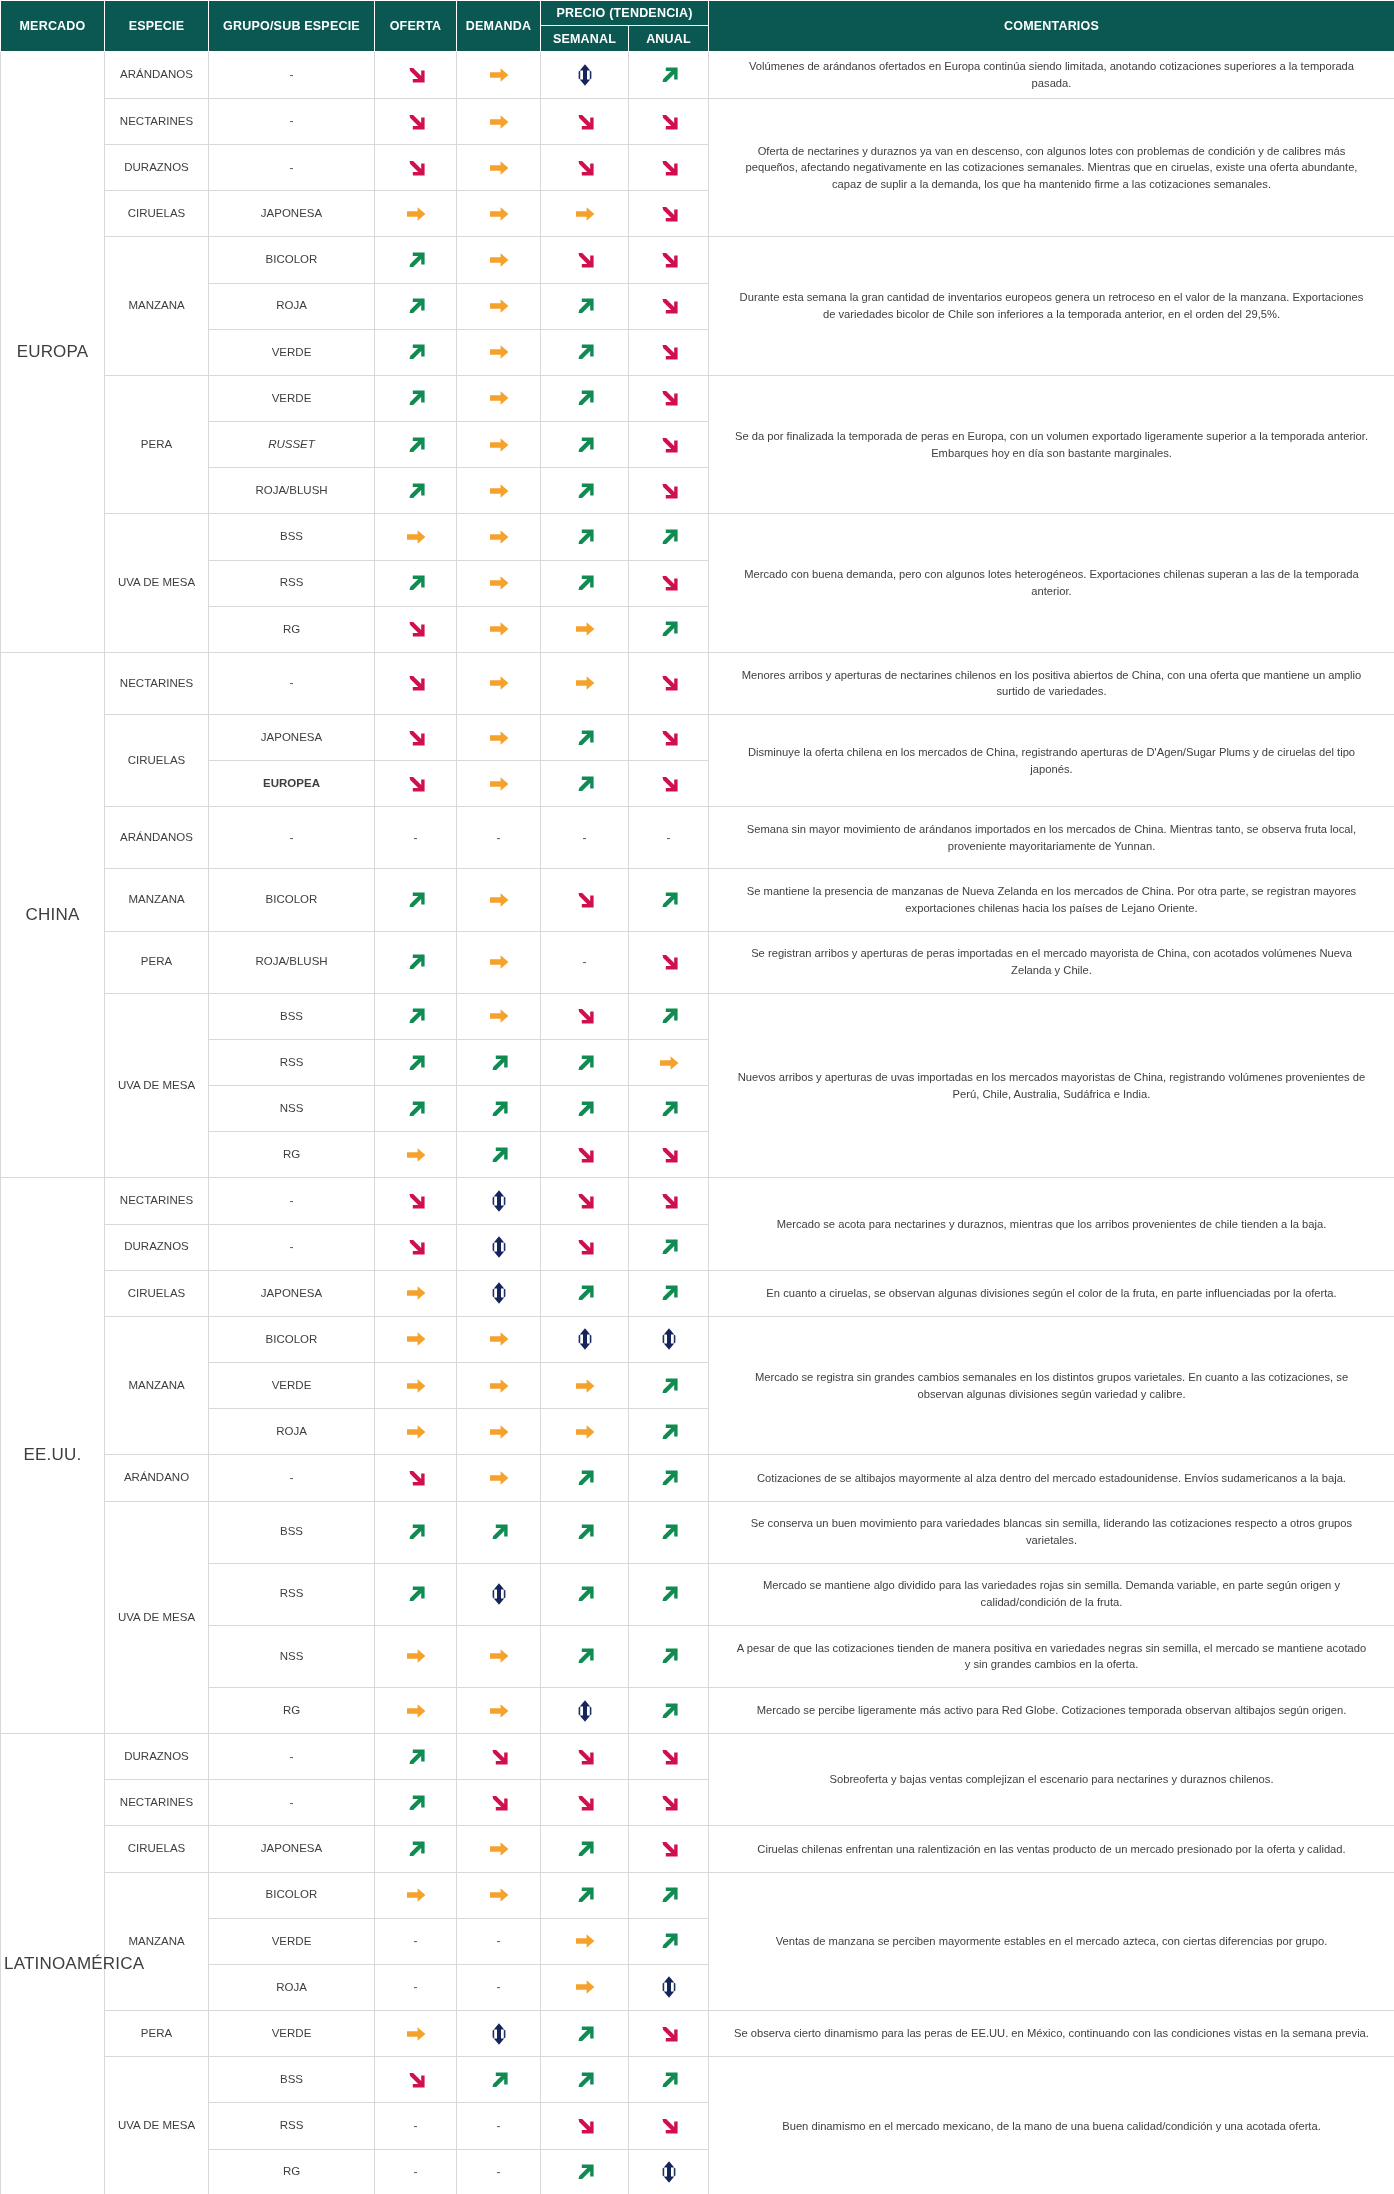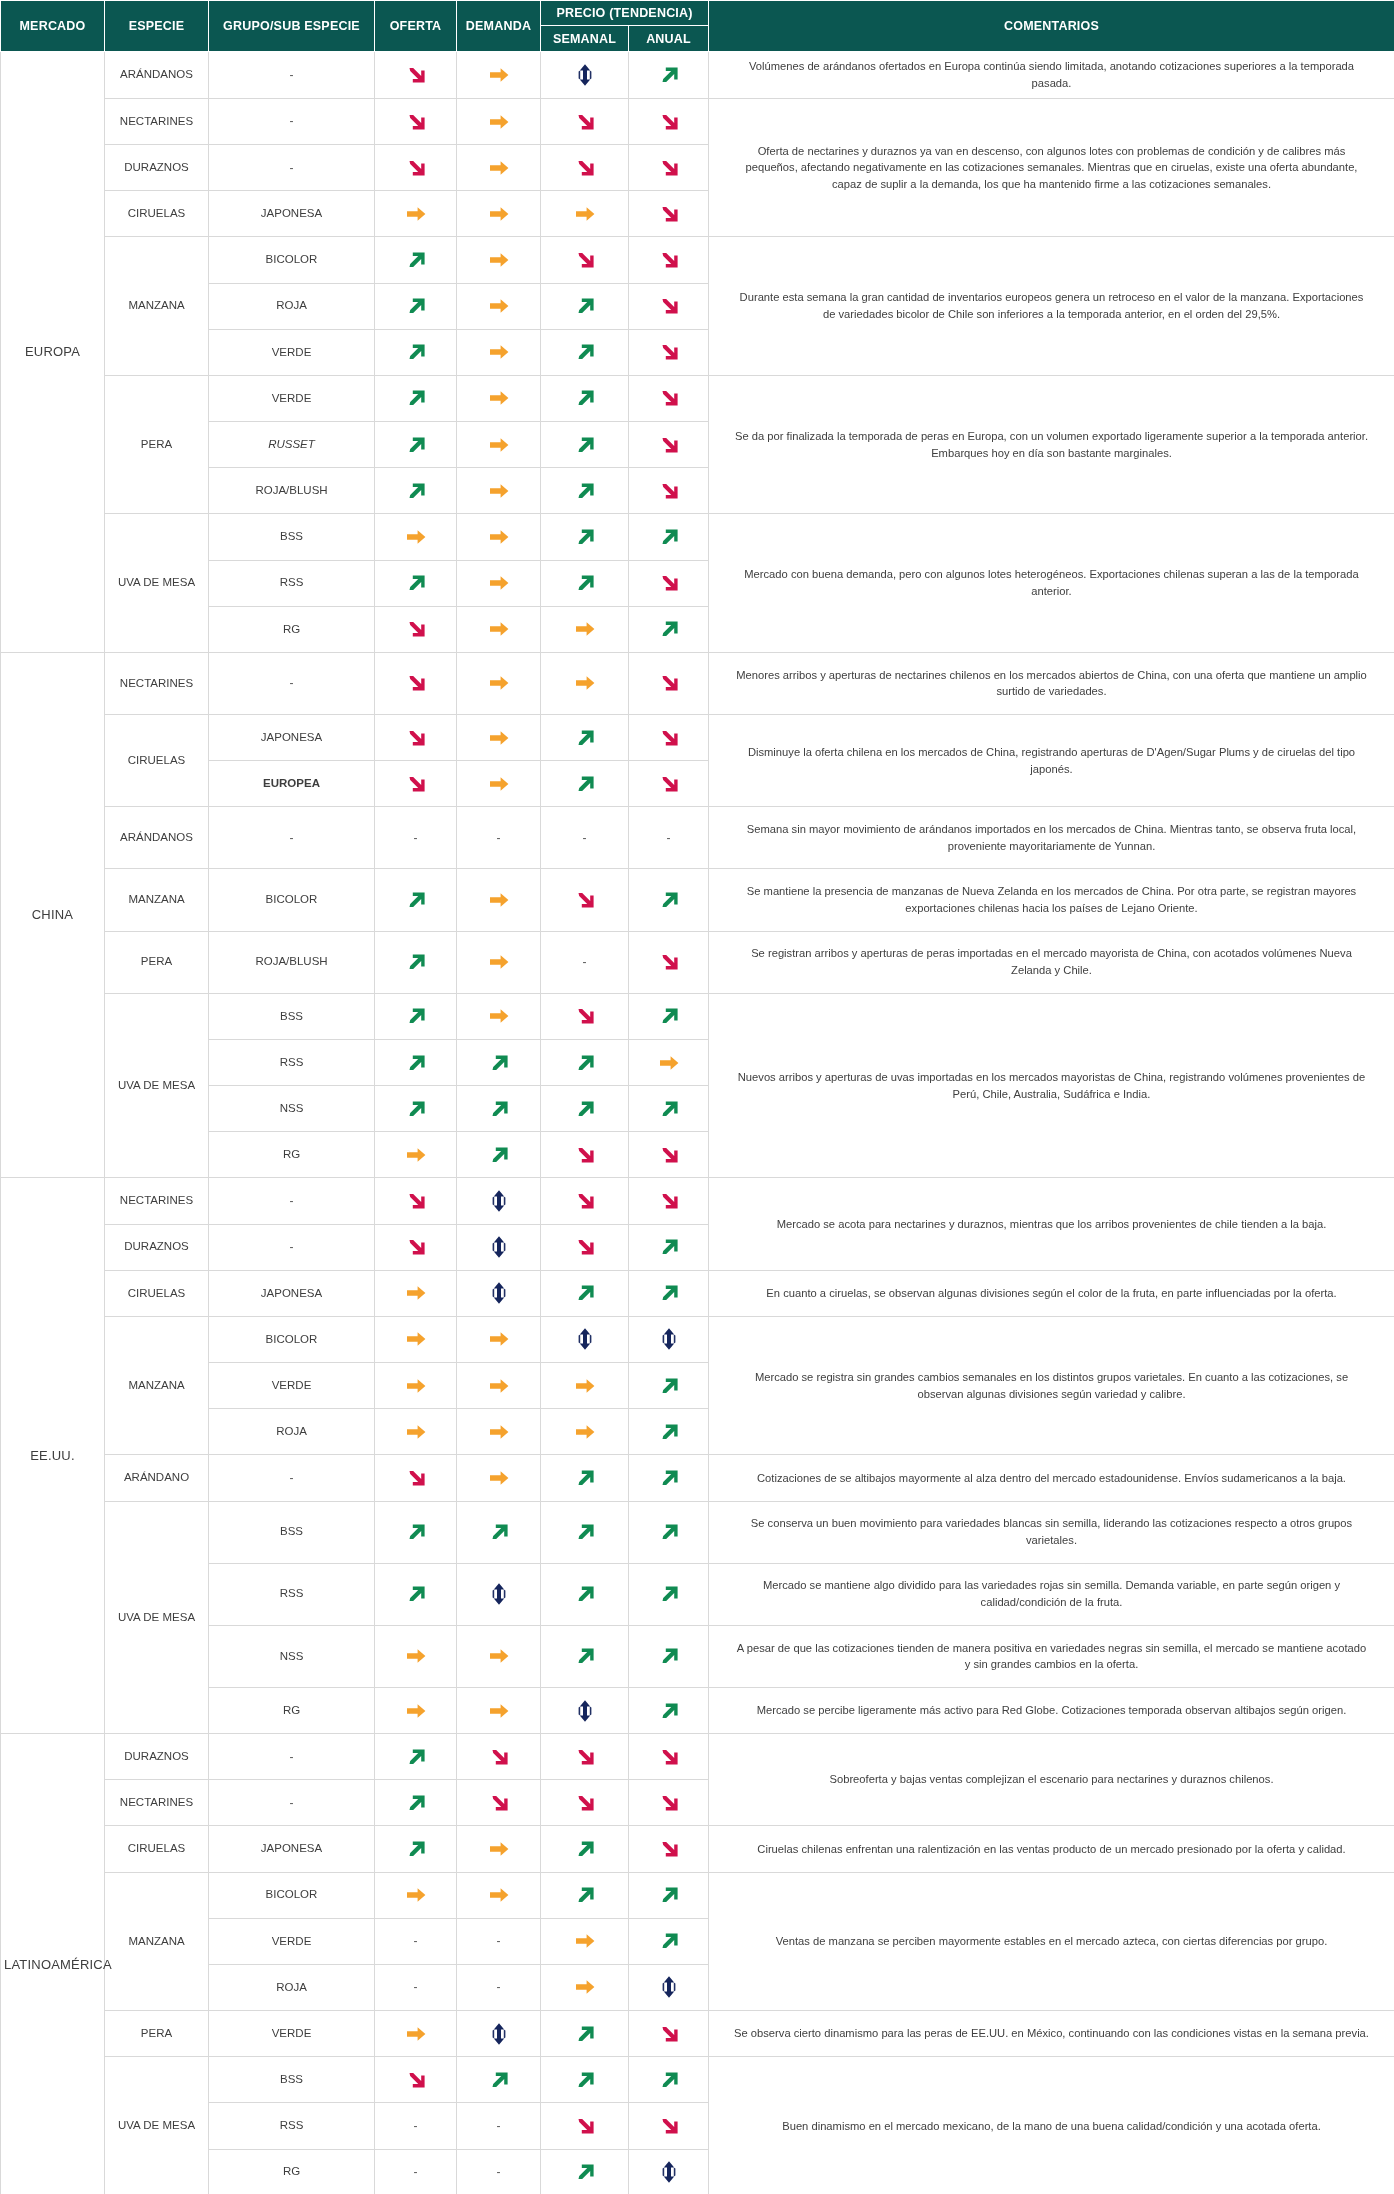--- a/index.html
+++ b/index.html
@@ -45,21 +45,21 @@
     border: 1px solid #d9d9d9;
     vertical-align: middle;
     text-align: center;
     font-size: 11.5px;
     color: #3e3e3e;
     padding: 2px 3px;
     background: #ffffff;
     line-height: 1.35;
   }
   tbody td.mercado {
-    font-size: 13px;
+    font-size: 17px;
     letter-spacing: .2px;
   }
   tbody td.comment {
     font-size: 11.2px;
     padding: 6px 24px;
     line-height: 1.5;
     text-align: center;
     color: #404040;
   }
   tbody td.dash { color: #5a5a5a; font-size: 12px; }
@@ -429,21 +429,21 @@
         <td><span class="arrow"><svg viewBox="0 0 26 26" xmlns="http://www.w3.org/2000/svg">
               <g fill="#F5A22D">
                 <path d="M4.0 10.2 L14.6 10.2 L14.6 6.2 L22.4 13.0 L14.6 19.8 L14.6 15.8 L4.0 15.8 Z"></path>
               </g>
             </svg></span></td>
         <td><span class="arrow"><svg viewBox="0 0 26 26" xmlns="http://www.w3.org/2000/svg">
               <g fill="#D0104C">
                 <path d="M6.5 6.0 L10.2 6.0 L18.2 14.0 L18.2 8.6 L21.6 8.6 L21.6 20.4 L9.8 20.4 L9.8 17.0 L15.2 17.0 L7.2 9.0 Z"></path>
               </g>
             </svg></span></td>
-        <td class="comment" rowspan="1">Menores arribos y aperturas de nectarines chilenos en los mercados abiertos de China, con una oferta que mantiene un amplio surtido de variedades.</td>
+        <td class="comment" rowspan="1">Menores arribos y aperturas de nectarines chilenos en los positiva abiertos de China, con una oferta que mantiene un amplio surtido de variedades.</td>
       </tr>
       <tr style="height: 46.1591px;">
         <td rowspan="2">CIRUELAS</td>
         <td>JAPONESA</td>
         <td><span class="arrow"><svg viewBox="0 0 26 26" xmlns="http://www.w3.org/2000/svg">
               <g fill="#D0104C">
                 <path d="M6.5 6.0 L10.2 6.0 L18.2 14.0 L18.2 8.6 L21.6 8.6 L21.6 20.4 L9.8 20.4 L9.8 17.0 L15.2 17.0 L7.2 9.0 Z"></path>
               </g>
             </svg></span></td>
         <td><span class="arrow"><svg viewBox="0 0 26 26" xmlns="http://www.w3.org/2000/svg">

